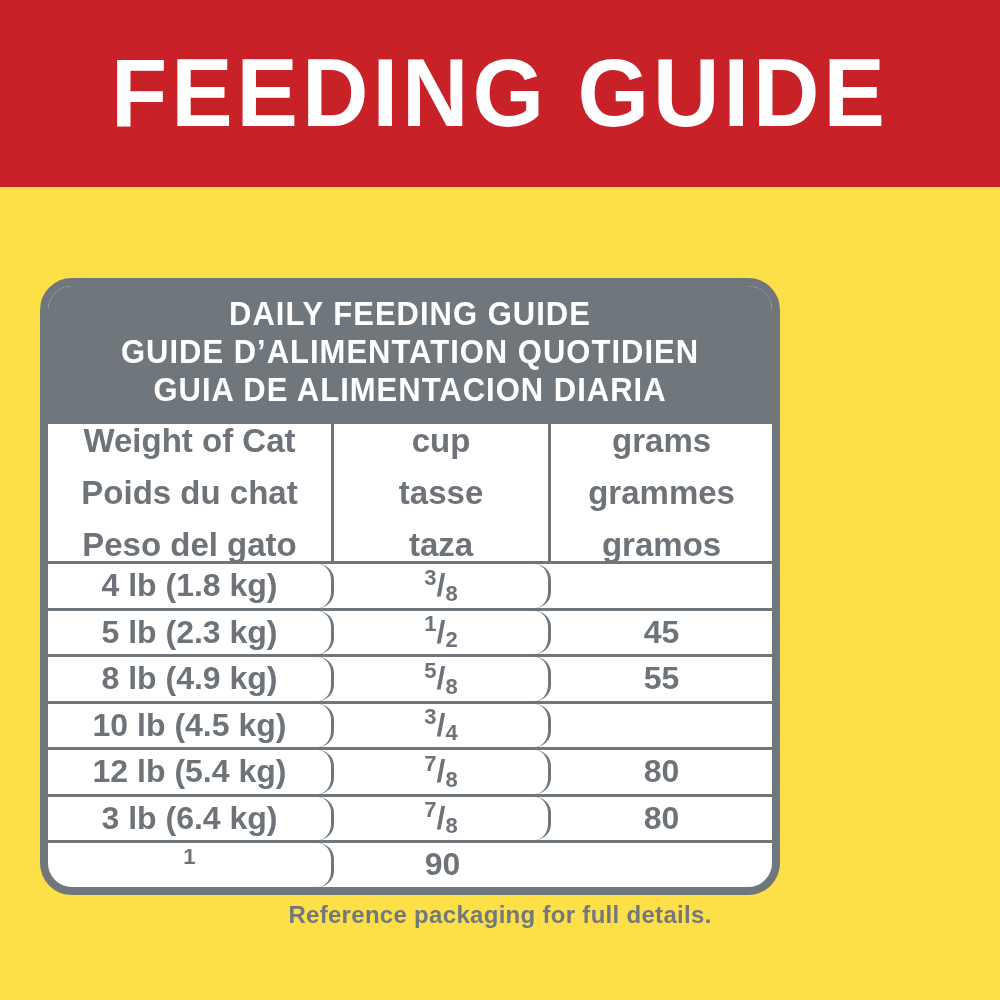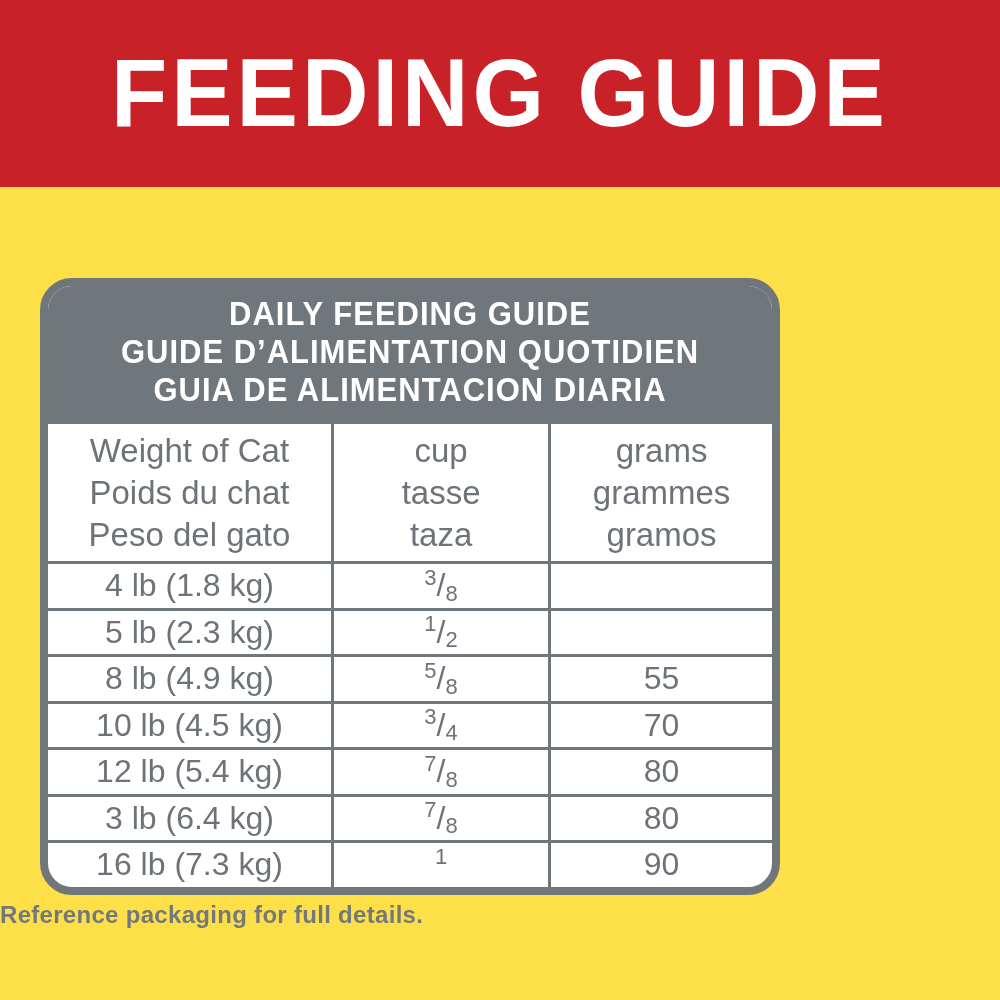--- a/index.html
+++ b/index.html
@@ -76,49 +76,52 @@
     flex-direction: column;
     align-items: center;
     justify-content: center;
     text-align: center;
     box-sizing: border-box;
   }
   .cell.v-border { border-right: 3px solid #70777c; }
 
   .col-header-row .cell {
     height: 137px;
-    font-weight: 400;
+    font-weight: 700;
+    gap: 10px;
   }
   .col-header-row .line {
     display: block;
     font-size: 33px;
     line-height: 42px;
     letter-spacing: 0px;
     transform: scaleY(1.03);
   }
 
   .data-row { border-top: 3px solid #70777c; }
   .data-row .cell {
     height: 43.5px;
     font-size: 32px;
-    font-weight: 400;
+    font-weight: 700;
     flex-direction: row;
+    border-radius: 16px;
   }
 
   .frac { display: inline-flex; align-items: center; }
   .frac .num { font-size: 22px; position: relative; top: -8px; }
   .frac .slash { font-size: 32px; position: relative; top: 0; }
   .frac .den { font-size: 22px; position: relative; top: 8px; }
 
   
   .footer-note {
     position: absolute;
     top: 901px;
     left: 0;
     width: 1000px;
+    text-align: center;
     color: #73787d;
     font-size: 24px;
     font-weight: 700;
     letter-spacing: 0.3px;
   }
 </style>
 </head>
 <body>
 
 <div class="page">
@@ -166,20 +169,21 @@
 
     <div class="grid-row data-row">
       <div class="cell v-border">5 lb (2.3 kg)</div>
       <div class="cell v-border">
           <span class="frac">
             <span class="num">1</span>
             <span class="slash">/</span>
             <span class="den">2</span>
           </span>
         </div>
+      <div class="cell">45</div>
     </div>
 
     <div class="grid-row data-row">
       <div class="cell v-border">8 lb (4.9 kg)</div>
       <div class="cell v-border">
           <span class="frac">
             <span class="num">5</span>
             <span class="slash">/</span>
             <span class="den">8</span>
           </span>
@@ -189,21 +193,20 @@
 
     <div class="grid-row data-row">
       <div class="cell v-border">10 lb (4.5 kg)</div>
       <div class="cell v-border">
           <span class="frac">
             <span class="num">3</span>
             <span class="slash">/</span>
             <span class="den">4</span>
           </span>
         </div>
-      <div class="cell">70</div>
     </div>
 
     <div class="grid-row data-row">
       <div class="cell v-border">12 lb (5.4 kg)</div>
       <div class="cell v-border">
           <span class="frac">
             <span class="num">7</span>
             <span class="slash">/</span>
             <span class="den">8</span>
           </span>
@@ -217,21 +220,20 @@
           <span class="frac">
             <span class="num">7</span>
             <span class="slash">/</span>
             <span class="den">8</span>
           </span>
         </div>
       <div class="cell">80</div>
     </div>
 
     <div class="grid-row data-row">
-      <div class="cell v-border">16 lb (7.3 kg)</div>
       <div class="cell v-border">
           <span class="frac">
             <span class="num">1</span>
             <span class="slash"></span>
             <span class="den"></span>
           </span>
         </div>
       <div class="cell">90</div>
     </div>
 

